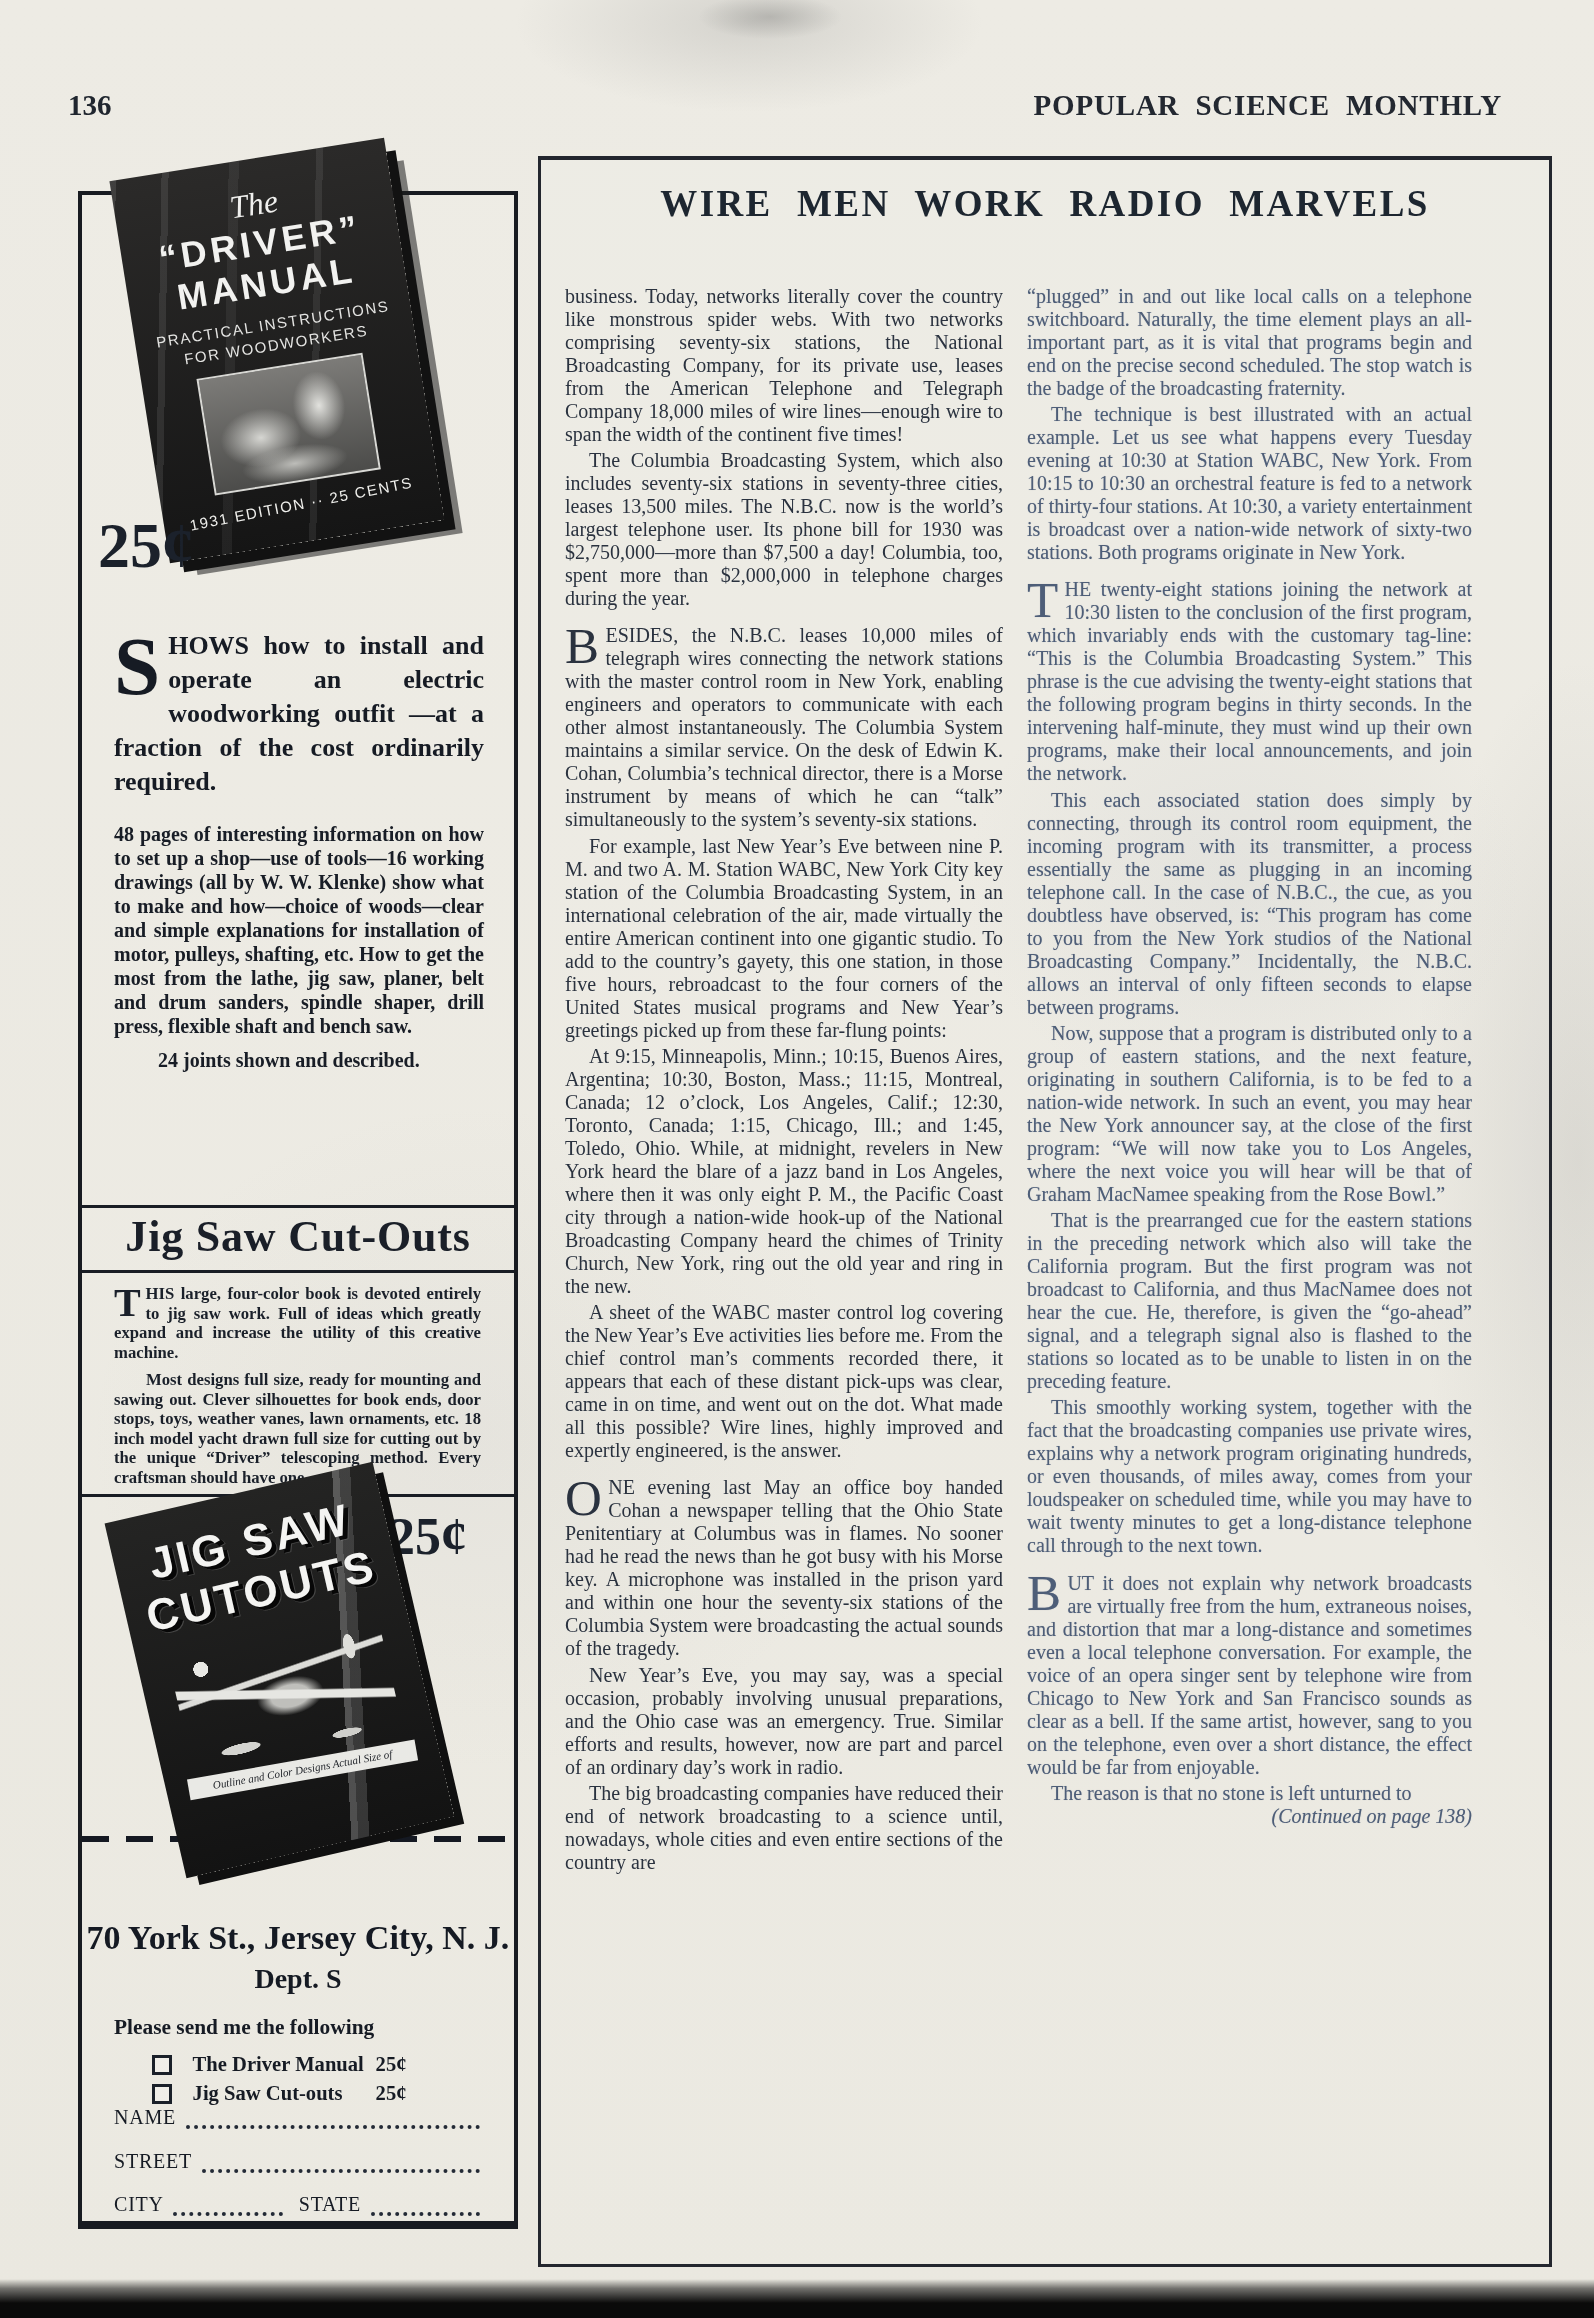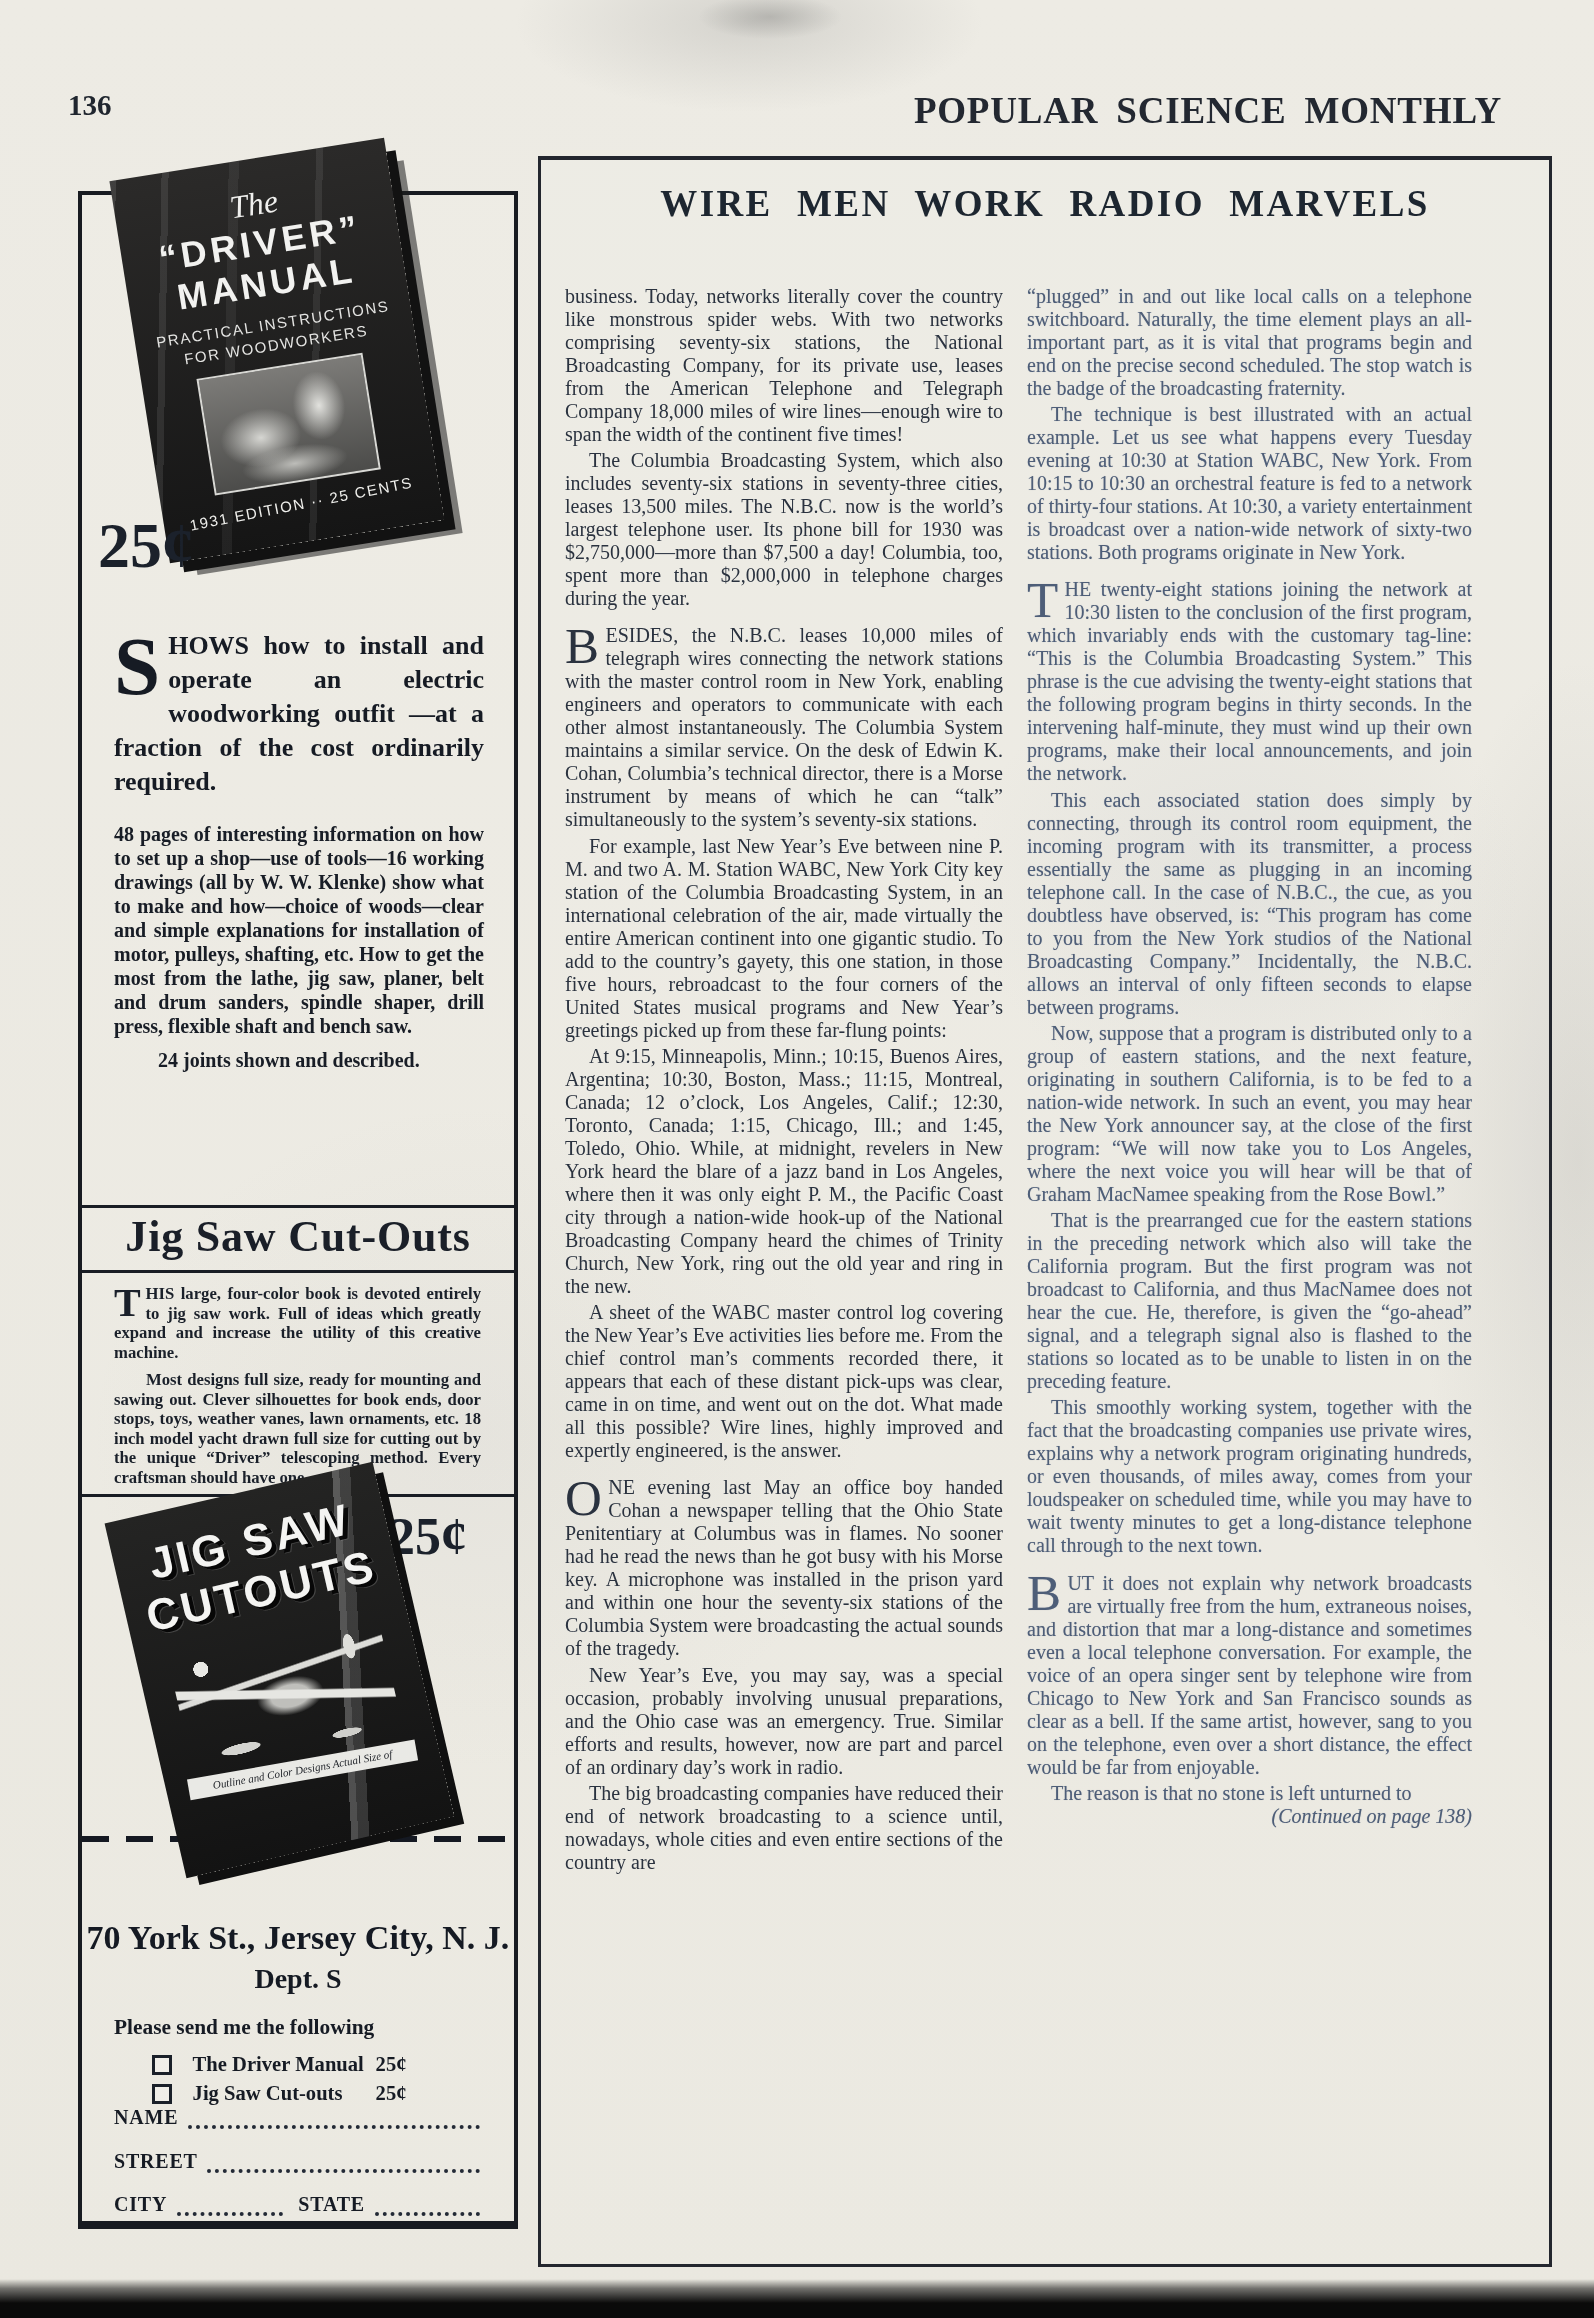--- a/index.html
+++ b/index.html
@@ -12,21 +12,21 @@
     position:absolute;inset:0;
     background:
       radial-gradient(334px 127px at 47% 1%, rgba(150,150,148,.28), transparent 70%),
       radial-gradient(397px 334px at 78% 38%, rgba(175,182,190,.16), transparent 70%),
       radial-gradient(556px 476px at 30% 62%, rgba(170,170,165,.10), transparent 70%),
       radial-gradient(238px 715px at 99% 50%, rgba(140,140,138,.18), transparent 70%),
       linear-gradient(#edebe4,#eae8e0);
   }
   
   .pageno{position:absolute;left:68px;top:89px;font-size:29px;font-weight:bold;color:#20262f;}
-  .masthead{position:absolute;right:92px;top:89px;font-size:37px;font-weight:bold;
+  .masthead{position:absolute;right:92px;top:89px;font-size:29px;font-weight:bold;
     letter-spacing:0.8px;word-spacing:8px;color:#232831;}
   
   .adbox{position:absolute;left:78px;top:191px;width:432px;height:2026px;
     border:4px solid #181b21;border-bottom-width:8px;background:rgba(255,255,255,.06);}
   .adbox *{box-sizing:border-box;}
   .driver-book{position:absolute;left:56px;top:-38px;width:278px;height:387px;
     transform:rotate(-9deg);z-index:3;color:#ececec;text-align:center;
     background:
       linear-gradient(100deg, rgba(255,255,255,.10) 0 6.4px, transparent 6.4px 52px,
         rgba(255,255,255,.09) 52px 59px, transparent 59px 119px,
@@ -99,21 +99,21 @@
   .co-addr{font-size:34px;font-weight:bold;margin-top:20px;}
   .co-dept{font-size:28px;font-weight:bold;margin-top:6.4px;}
   .coupon-lead{position:absolute;left:32px;top:1820px;font-size:21.4px;font-weight:bold;color:#161b24;}
   .coupon-items{position:absolute;left:70px;top:1855px;width:318px;color:#161b24;}
   .citem{display:flex;align-items:center;height:29px;}
   .cbox{width:20px;height:20px;border:3.2px solid #1a2029;margin-right:20.6px;flex:none;background:rgba(255,255,255,.25);}
   .clabel{font-size:20.6px;font-weight:bold;width:183px;}
   .cprice{font-size:20.6px;font-weight:bold;}
   .formrows{position:absolute;left:32px;right:29px;top:1904px;color:#161b24;}
   .frow{display:flex;align-items:flex-end;height:30px;margin-bottom:13.5px;}
-  .flabel{font-size:20px;font-weight:bold;letter-spacing:0.8px;margin-right:4.8px;text-align:right;}
+  .flabel{font-size:20px;font-weight:normal;letter-spacing:0.8px;margin-right:4.8px;text-align:right;}
   .dots{flex:1;border-bottom:4px dotted #232a36;height:20.6px;margin:0 4.8px;}
   .dots.short{flex:.75;}
   .statelabel{margin-left:11px;}
   
   .artbox{position:absolute;left:538px;top:156px;width:1008px;height:2104px;
     border:3.2px solid #23262e;border-top-width:4.8px;background:rgba(255,255,255,.05);}
   .art-title{position:absolute;top:22px;left:0;width:100%;text-align:center;
     font-size:37px;font-weight:bold;letter-spacing:2.4px;word-spacing:12.7px;color:#1d2630;}
   .art-sub{position:absolute;top:84px;left:0;width:100%;text-align:center;
     font-style:italic;font-size:21.4px;color:#2c3542;}

